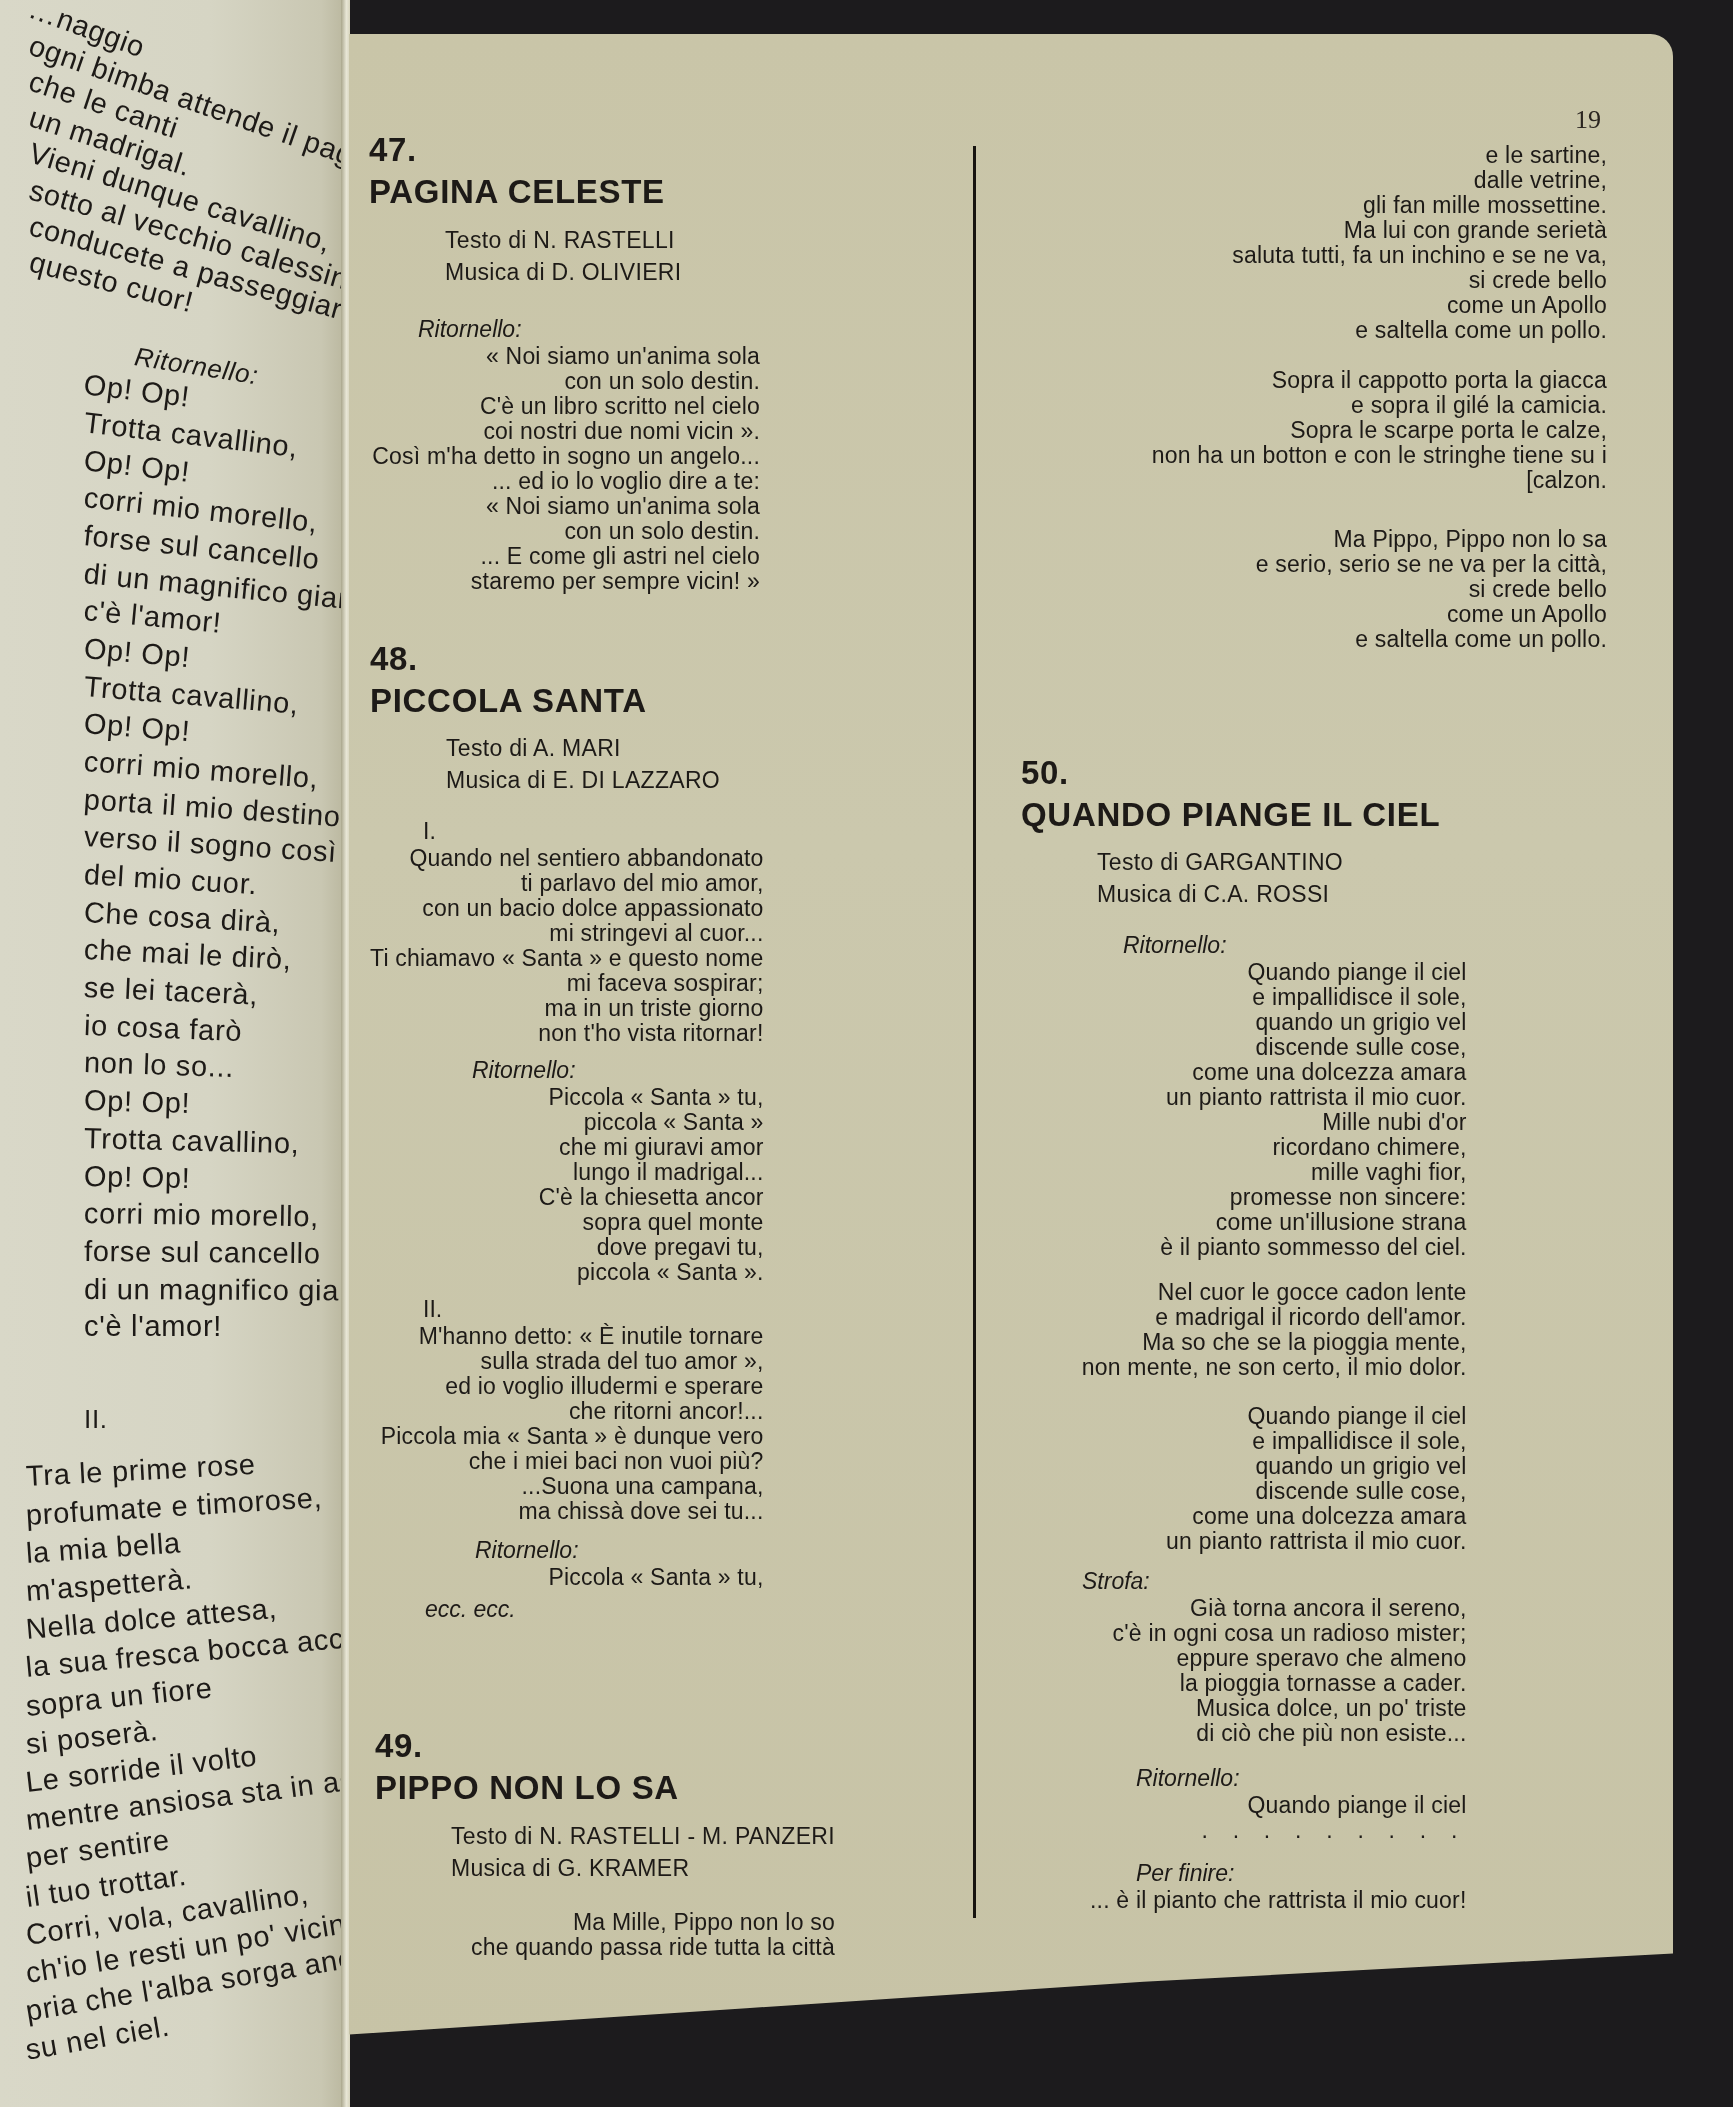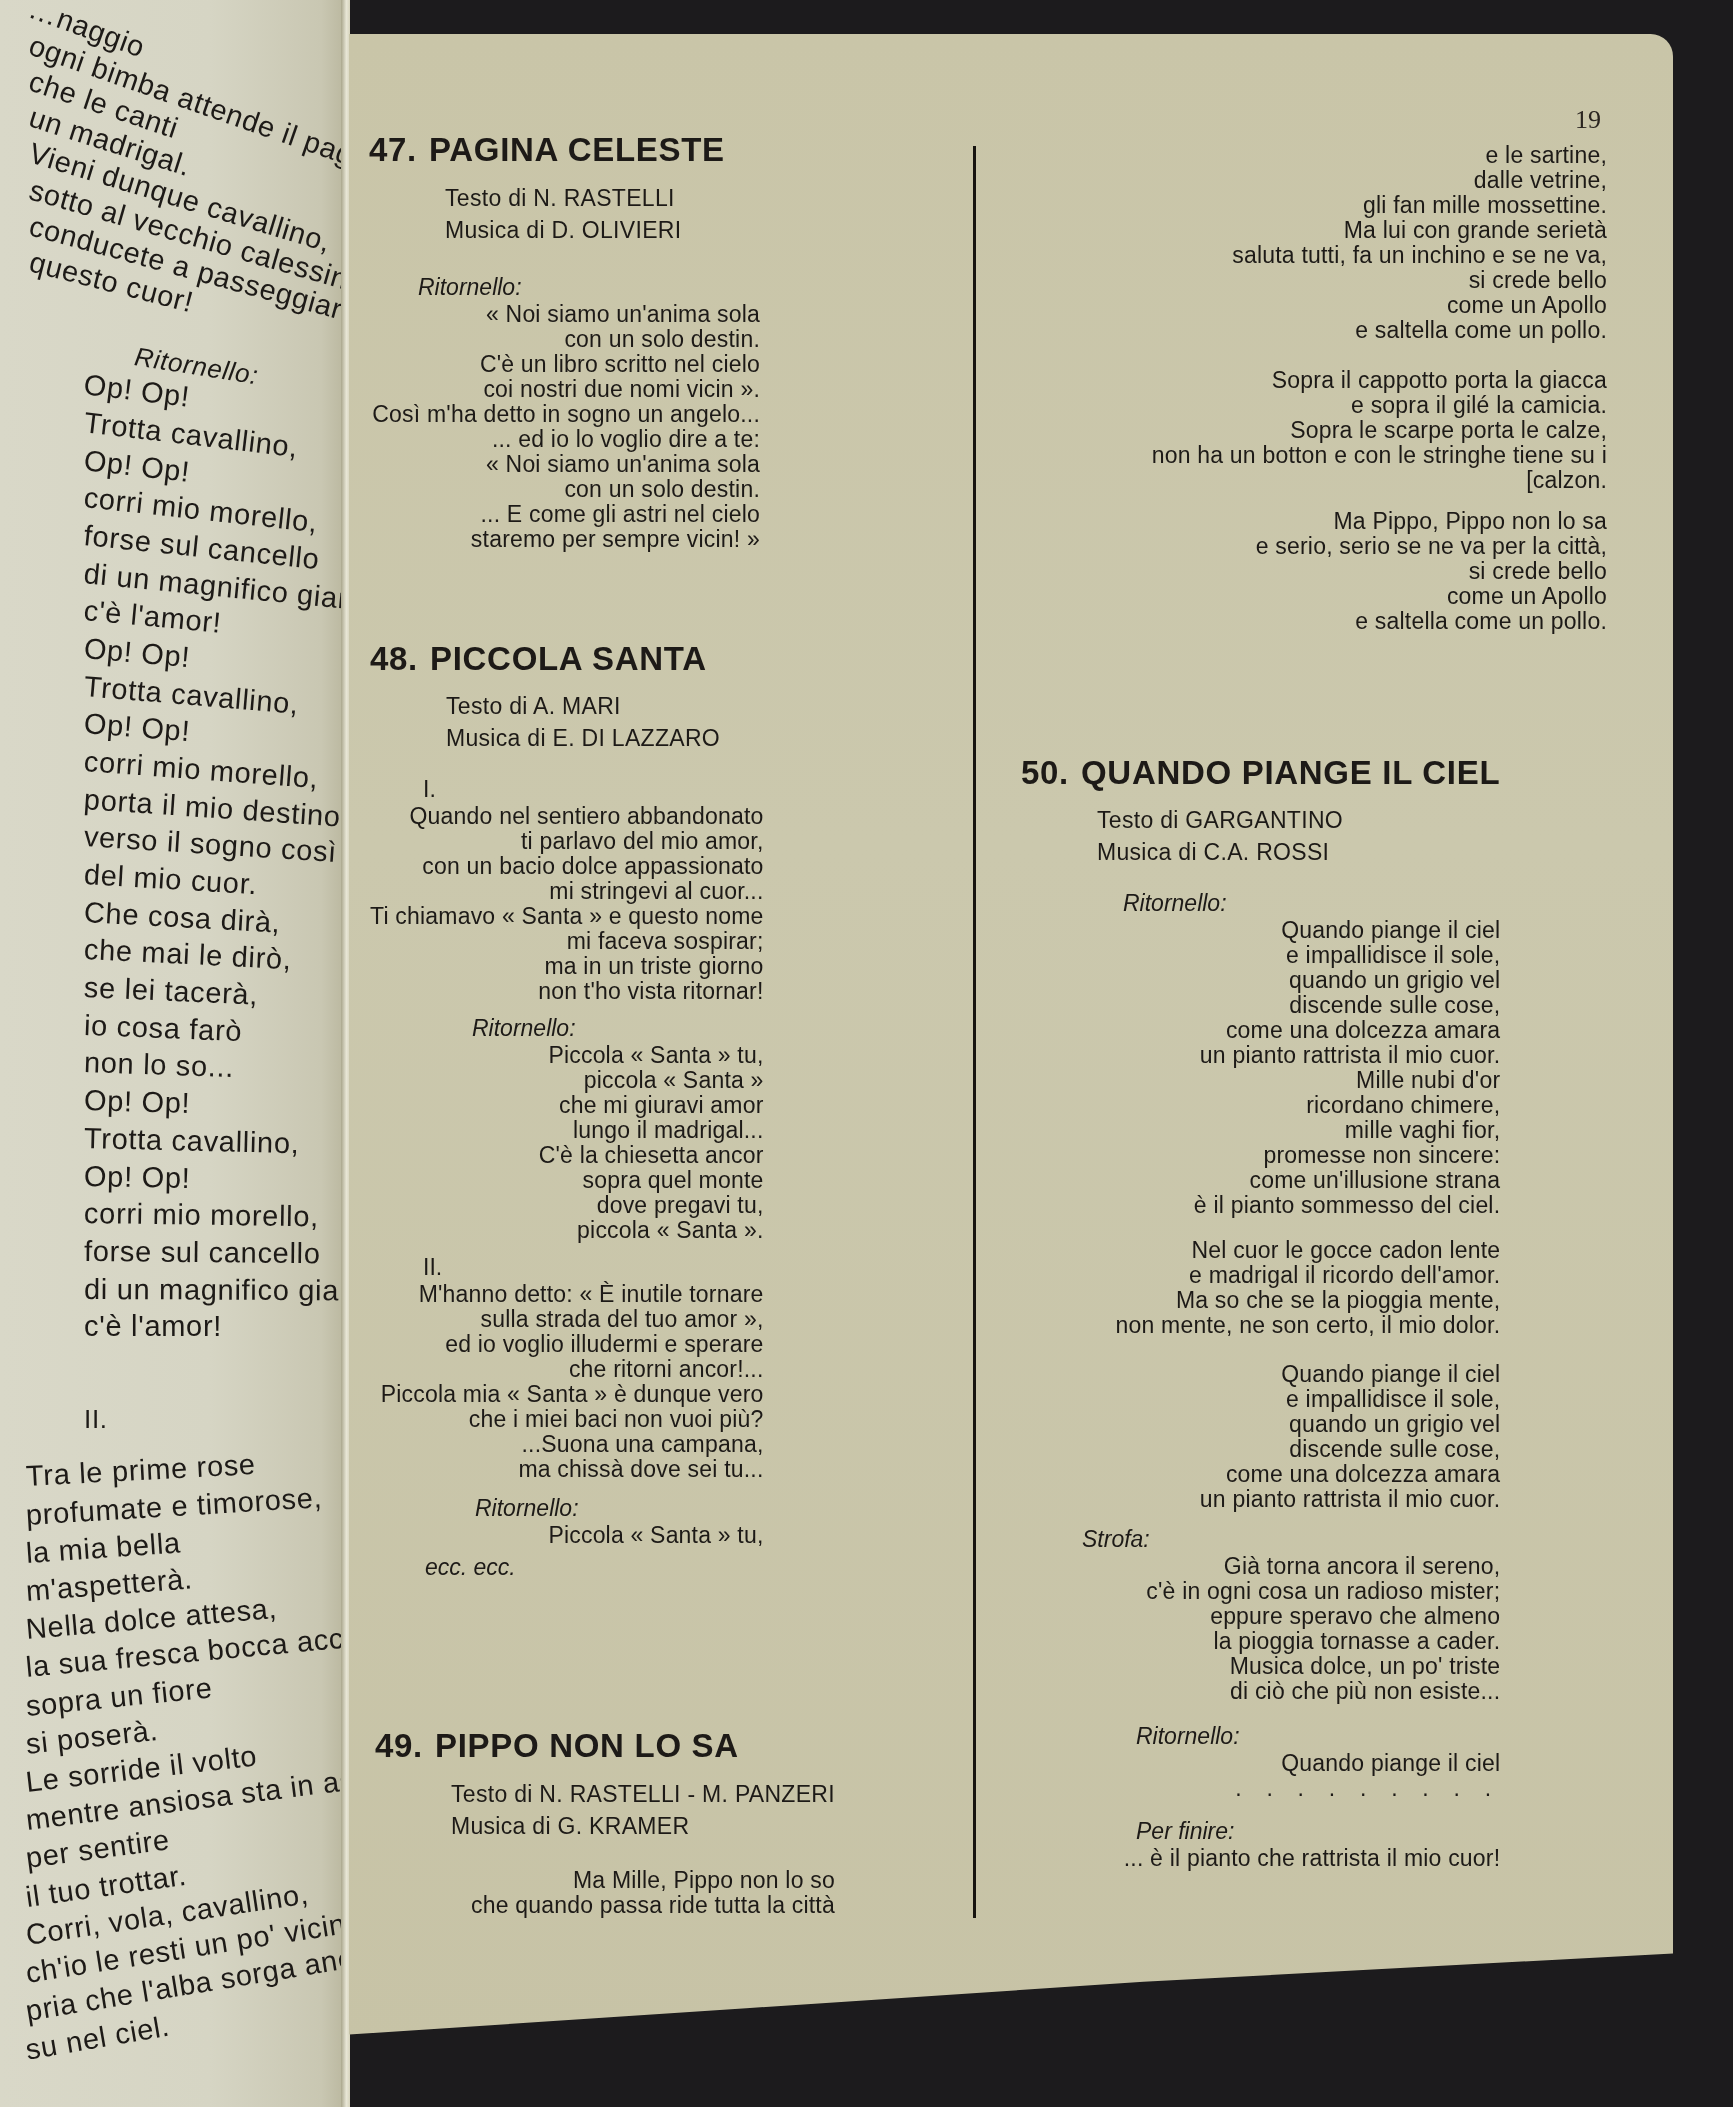--- a/index.html
+++ b/index.html
@@ -34,21 +34,21 @@
   .page-number {
     position:absolute; right:72px; top:71px; font-family:"Liberation Serif", serif;
     font-size:26px; color:#2a2520;
   }
   .col-divider {
     position:absolute; left:624px; top:112px; width:2.6px; height:1772px; background:#171410;
   }
   .song { position:absolute; }
   .song-title {
     font-weight:bold; font-size:33px; letter-spacing:0.7px; white-space:nowrap;
-    display:flex; gap:12px;
+    display:flex; gap:4px;flex-direction:column;
   }
   .credit { font-size:23px; line-height:32px; white-space:nowrap; letter-spacing:0.3px; }
   .lbl { font-style:italic; font-size:23px; line-height:30px; white-space:nowrap; }
   .lines { font-size:23px; line-height:25px; white-space:pre; letter-spacing:0.2px;text-align:right; }
   .lines div { height:25px; }
   .roman { font-size:23px; line-height:30px; }
   .right-align { text-align:right; }
 </style>
 </head>
 <body>
@@ -161,21 +161,21 @@
       <div class="credit">Testo di N. RASTELLI - M. PANZERI</div>
       <div class="credit">Musica di G. KRAMER</div>
     </div>
     <div class="lines" style="margin-top:26px;margin-left:3.3px"><div>Ma Mille, Pippo non lo so</div><div>che quando passa ride tutta la città</div></div>
   </div>
 
   <div class="song" style="left:665px;top:109px;width:593px">
     <div class="lines"><div>e le sartine,</div><div>dalle vetrine,</div><div>gli fan mille mossettine.</div><div>Ma lui con grande serietà</div><div>saluta tutti, fa un inchino e se ne va,</div><div>si crede bello</div><div>come un Apollo</div><div>e saltella come un pollo.</div></div>
     <div class="lines" style="margin-top:25px;margin-left:53px"><div>Sopra il cappotto porta la giacca</div><div>e sopra il gilé la camicia.</div><div>Sopra le scarpe porta le calze,</div><div>non ha un botton e con le stringhe tiene su i</div></div>
     <div class="lines right-align" style="width:593px">[calzon.</div>
-    <div class="lines" style="margin-top:16px;margin-left:5.3px"><div>Ma Pippo, Pippo non lo sa</div><div>e serio, serio se ne va per la città,</div><div>si crede bello</div><div>come un Apollo</div><div>e saltella come un pollo.</div></div>
+    <div class="lines" style="margin-top:34px;margin-left:5.3px"><div>Ma Pippo, Pippo non lo sa</div><div>e serio, serio se ne va per la città,</div><div>si crede bello</div><div>come un Apollo</div><div>e saltella come un pollo.</div></div>
   </div>
 
   <div class="song" style="left:672px;top:720px">
     <div class="song-title">
       <span>50.</span>
       <span>QUANDO PIANGE IL CIEL</span>
     </div>
     <div style="margin-left:76px;margin-top:12px">
       <div class="credit">Testo di GARGANTINO</div>
       <div class="credit">Musica di C.A. ROSSI</div>

